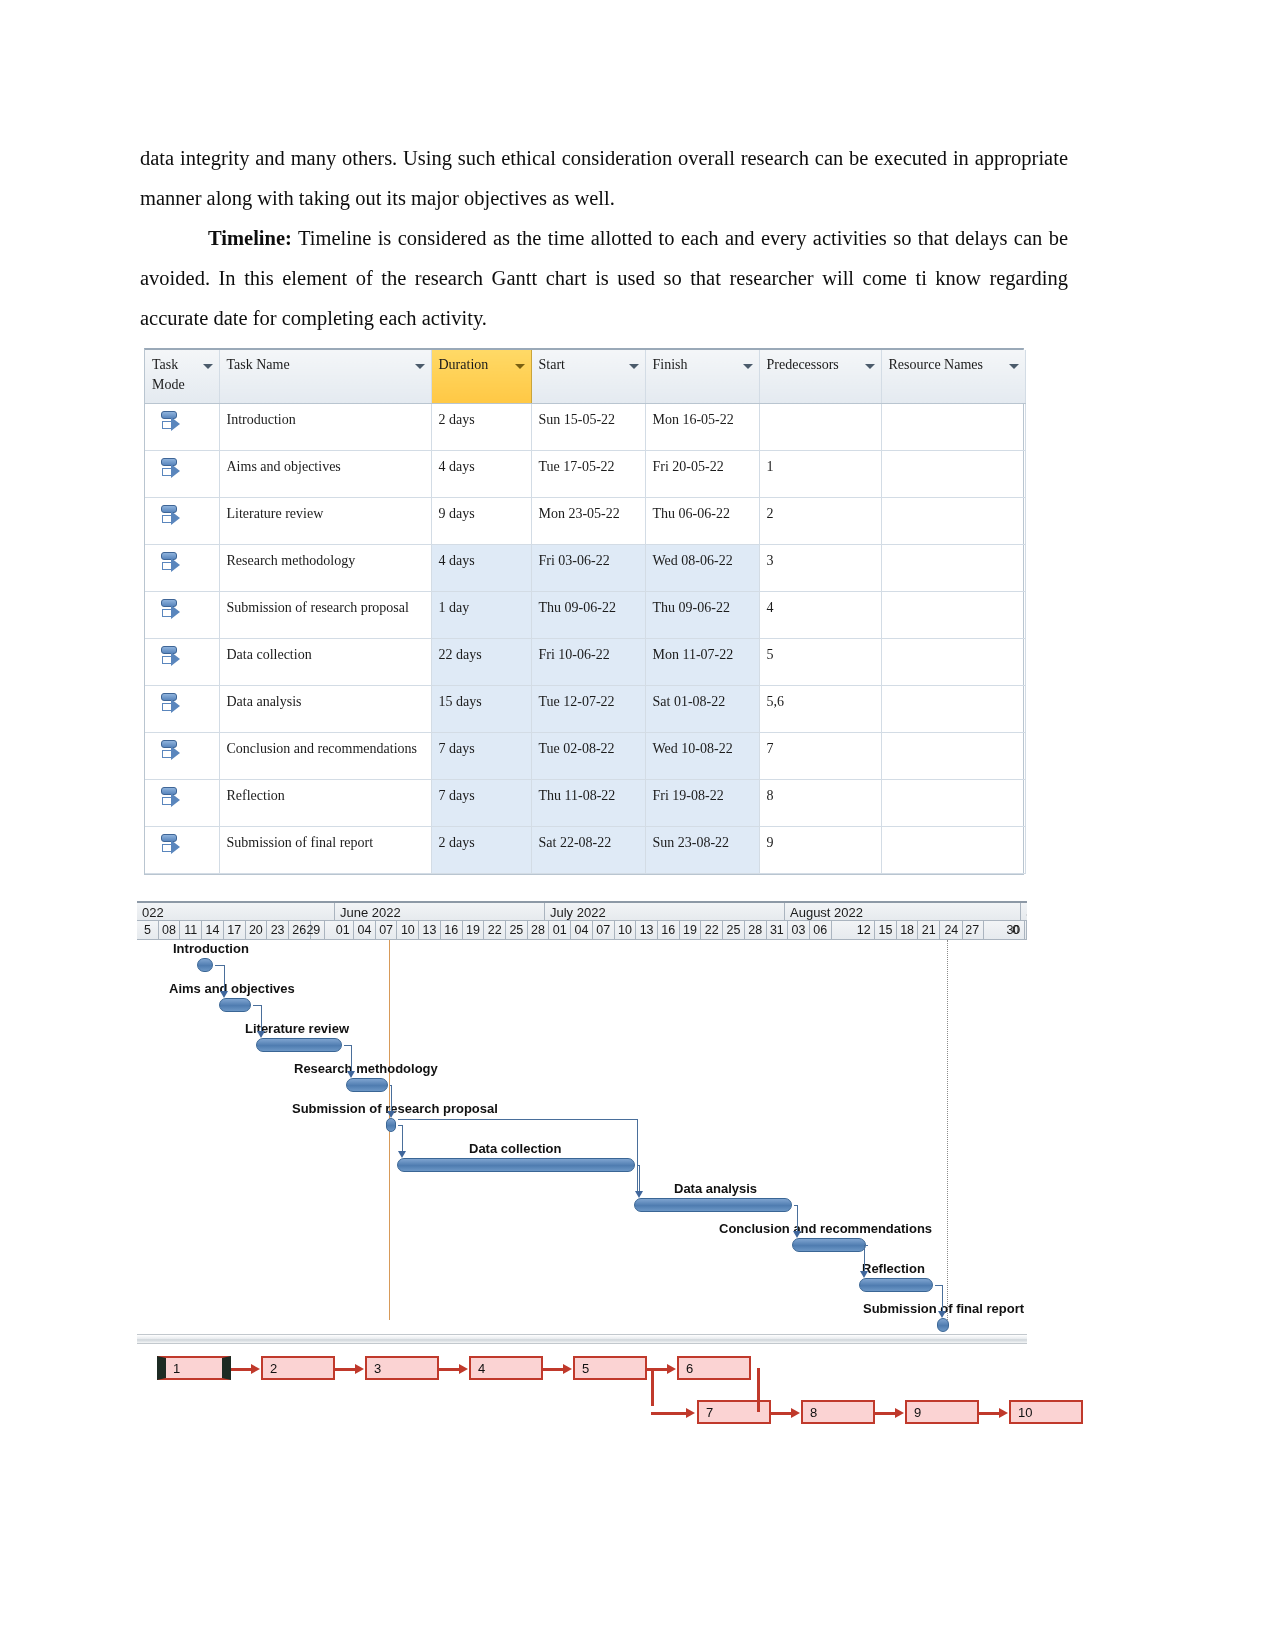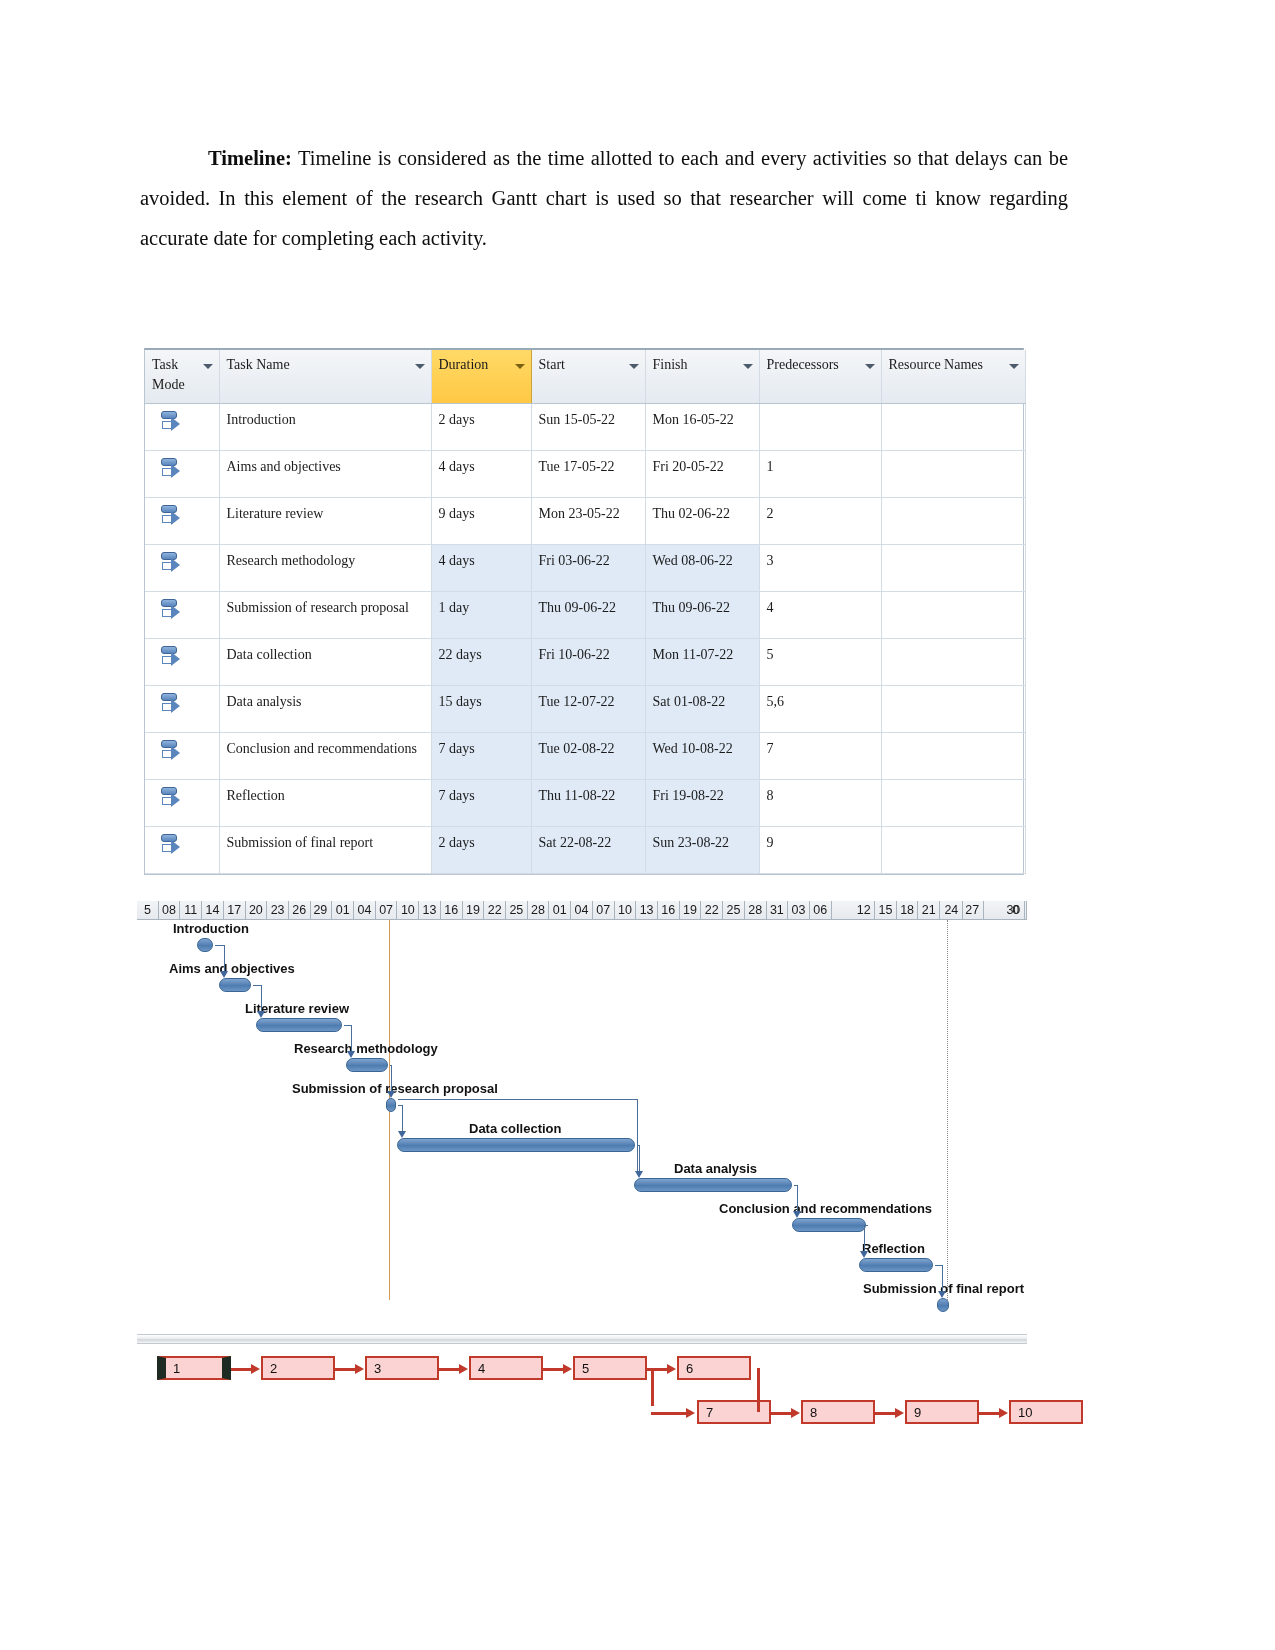--- a/index.html
+++ b/index.html
@@ -267,20 +267,21 @@
     width: 0; height: 0;
     border-top: 5.5px solid transparent;
     border-bottom: 5.5px solid transparent;
     border-left: 9px solid #c0392b;
   }
 </style>
 </head>
 <body>
 
 <div class="prose">
+  <p>data integrity and many others. Using such ethical consideration overall research can be executed in appropriate manner along with taking out its major objectives as well.</p>
   <p class="indent"><span class="b">Timeline:</span> <span>Timeline is considered as the time allotted to each and every activities so that delays can be avoided. In this element of the research Gantt chart is used so that researcher will come ti know regarding accurate date for completing each activity.</span></p>
 </div>
 
 <div class="project-grid">
   <table class="grid">
     <colgroup>
       <col class="col-mode">
         <col class="col-name">
         <col class="col-dur">
       <col class="col-start">
@@ -355,21 +356,21 @@
           <td>
             <div class="mode-icon">
               <span class="cap"></span>
               <span class="arrow"></span>
               <span class="head-b"></span>
             </div>
           </td>
           <td>Literature review</td>
           <td class="">9 days</td>
           <td class="">Mon 23-05-22</td>
-          <td class="">Thu 02-06-22</td>
+          <td class="">Thu 06-06-22</td>
           <td>2</td>
           <td></td>
         </tr>
         <tr>
           <td>
             <div class="mode-icon">
               <span class="cap"></span>
               <span class="arrow"></span>
               <span class="head-b"></span>
             </div>
@@ -469,30 +470,37 @@
           <td class="sel">Sat 22-08-22</td>
           <td class="sel">Sun 23-08-22</td>
           <td>9</td>
           <td></td>
         </tr>
       </tbody>
   </table>
 </div>
 
 <div class="gantt">
+  <div class="tl-months" id="tl-months">
+      <div class="m" style="left: 0px; width: 198px;">022</div>
+      <div class="m" style="left: 198px; width: 210px;">June 2022</div>
+      <div class="m" style="left: 408px; width: 240px;">July 2022</div>
+      <div class="m" style="left: 648px; width: 236px;">August 2022</div>
+      <div class="m" style="left: 884px; width: 30px;">Se</div>
+    </div>
   <div class="tl-days" id="tl-days">
       <div class="d" style="left: 0px; width: 21.7073px;">5</div>
       <div class="d" style="left: 21.7073px; width: 21.7073px;">08</div>
       <div class="d" style="left: 43.4146px; width: 21.7073px;">11</div>
       <div class="d" style="left: 65.122px; width: 21.7073px;">14</div>
       <div class="d" style="left: 86.8293px; width: 21.7073px;">17</div>
       <div class="d" style="left: 108.537px; width: 21.7073px;">20</div>
       <div class="d" style="left: 130.244px; width: 21.7073px;">23</div>
       <div class="d" style="left: 151.951px; width: 21.7073px;">26</div>
-      <div class="d" style="left: 173px; width: 21.7073px;">29</div>
+      <div class="d" style="left: 166px; width: 21.7073px;">29</div>
       <div class="d" style="left: 195.366px; width: 21.7073px;">01</div>
       <div class="d" style="left: 217.073px; width: 21.7073px;">04</div>
       <div class="d" style="left: 238.78px; width: 21.7073px;">07</div>
       <div class="d" style="left: 260.488px; width: 21.7073px;">10</div>
       <div class="d" style="left: 282.195px; width: 21.7073px;">13</div>
       <div class="d" style="left: 303.902px; width: 21.7073px;">16</div>
       <div class="d" style="left: 325.61px; width: 21.7073px;">19</div>
       <div class="d" style="left: 347.317px; width: 21.7073px;">22</div>
       <div class="d" style="left: 369.024px; width: 21.7073px;">25</div>
       <div class="d" style="left: 390.732px; width: 21.7073px;">28</div>

